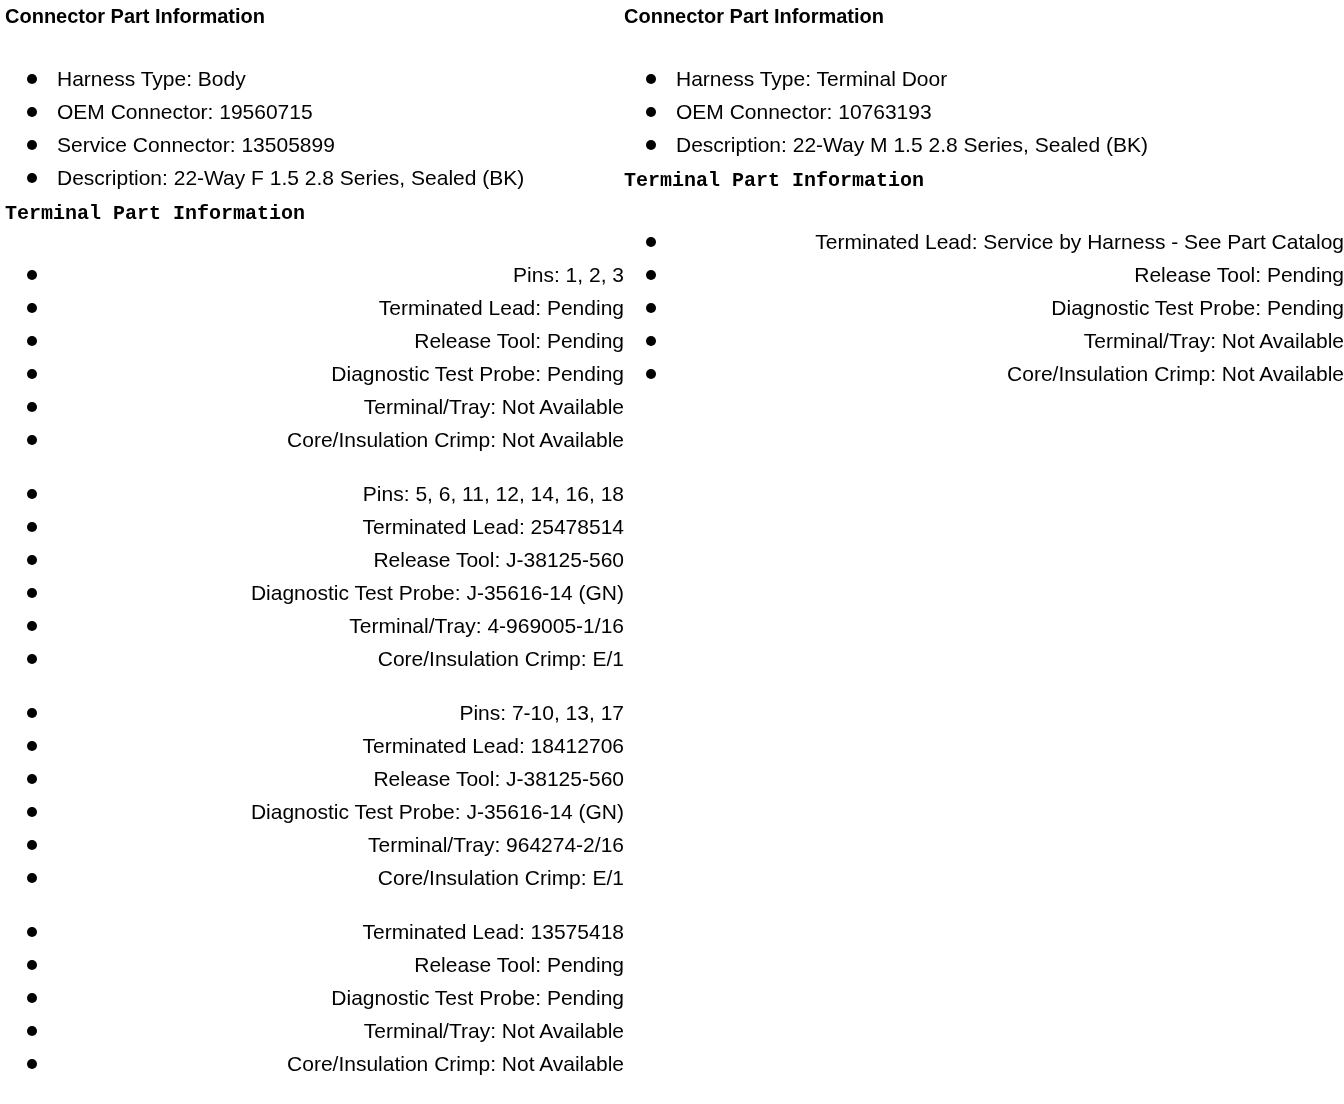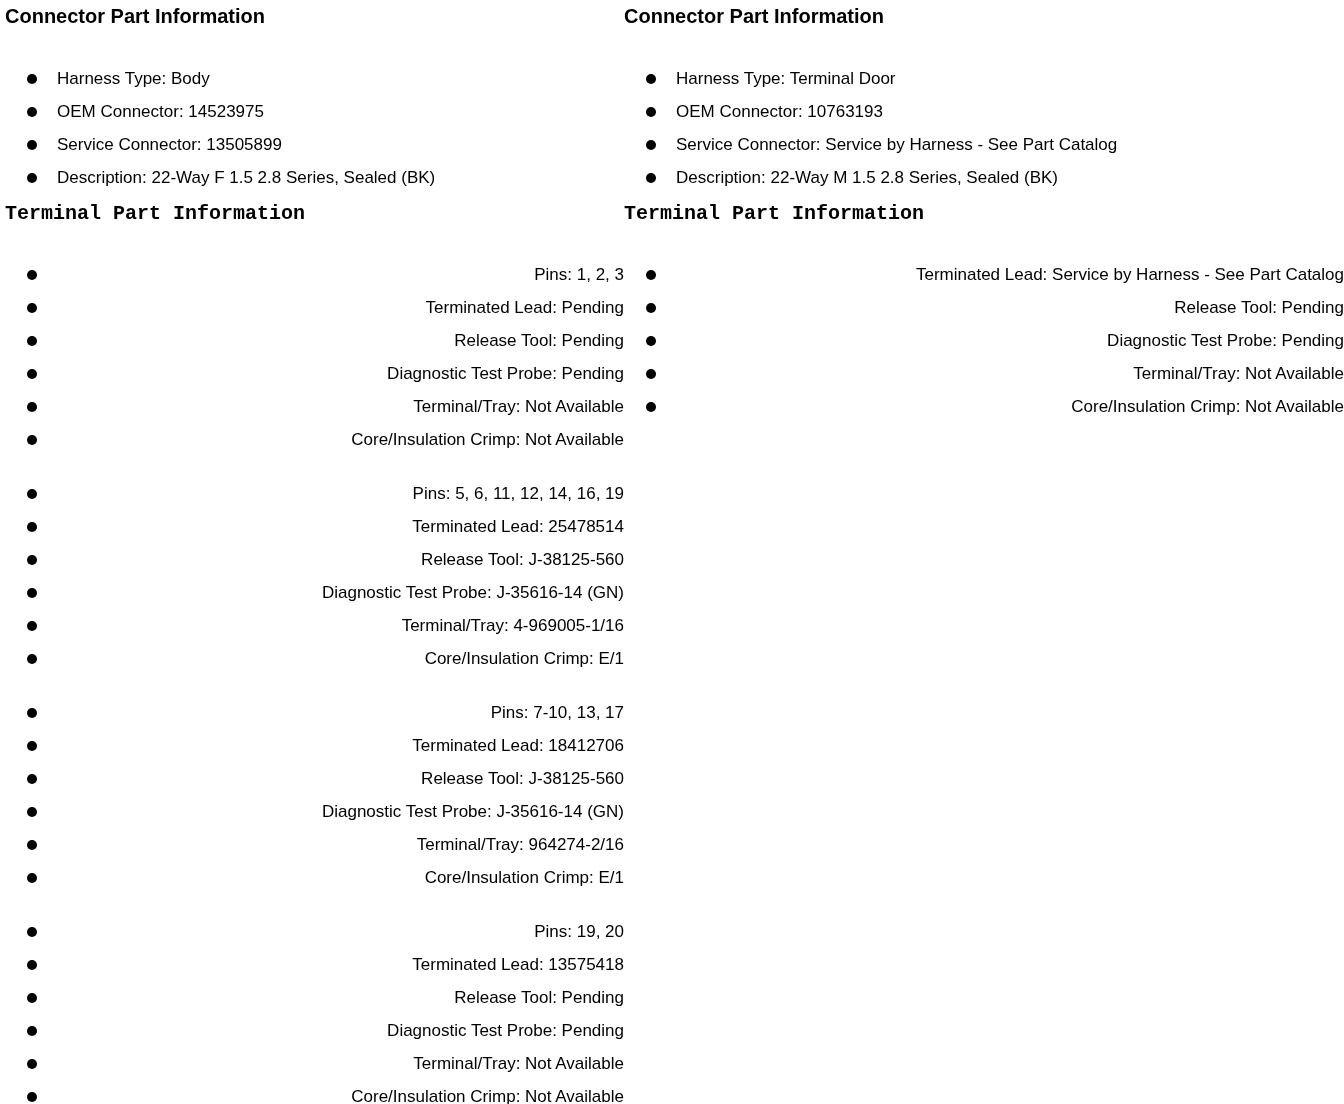--- a/index.html
+++ b/index.html
@@ -35,21 +35,21 @@
     font-weight: bold;
     margin: 0;
   }
   .bullet-list {
     list-style: none;
     margin: 0;
     padding: 0;
   }
   .bullet-list li {
     position: relative;
-    font-size: 17px;
+    font-size: 21px;
     line-height: 33px;
     padding-left: 52px;
     white-space: nowrap;
   }
   .bullet-list li::before {
     content: "";
     position: absolute;
     left: 22px;
     top: 12px;
     width: 10px;
@@ -75,68 +75,66 @@
 </head>
 <body>
 
 <div class="page">
   <div class="columns">
 
     <div class="column-left">
       <h2 class="section-heading">Connector Part Information</h2>
       <ul class="bullet-list connector-list">
           <li>Harness Type: Body</li>
-          <li>OEM Connector: 14523975</li>
+          <li>OEM Connector: 19560715</li>
           <li>Service Connector: 13505899</li>
           <li>Description: 22-Way F 1.5 2.8 Series, Sealed (BK)</li>
         </ul>
 
       <h2 class="section-heading terminal-heading">Terminal Part Information</h2>
       <div class="terminal-groups">
           <ul class="bullet-list group">
             <li>Pins: 1, 2, 3</li>
             <li>Terminated Lead: Pending</li>
             <li>Release Tool: Pending</li>
             <li>Diagnostic Test Probe: Pending</li>
             <li>Terminal/Tray: Not Available</li>
             <li>Core/Insulation Crimp: Not Available</li>
           </ul>
           <ul class="bullet-list group">
-            <li>Pins: 5, 6, 11, 12, 14, 16, 19</li>
+            <li>Pins: 5, 6, 11, 12, 14, 16, 18</li>
             <li>Terminated Lead: 25478514</li>
             <li>Release Tool: J-38125-560</li>
             <li>Diagnostic Test Probe: J-35616-14 (GN)</li>
             <li>Terminal/Tray: 4-969005-1/16</li>
             <li>Core/Insulation Crimp: E/1</li>
           </ul>
           <ul class="bullet-list group">
             <li>Pins: 7-10, 13, 17</li>
             <li>Terminated Lead: 18412706</li>
             <li>Release Tool: J-38125-560</li>
             <li>Diagnostic Test Probe: J-35616-14 (GN)</li>
             <li>Terminal/Tray: 964274-2/16</li>
             <li>Core/Insulation Crimp: E/1</li>
           </ul>
           <ul class="bullet-list group">
-            <li>Pins: 19, 20</li>
             <li>Terminated Lead: 13575418</li>
             <li>Release Tool: Pending</li>
             <li>Diagnostic Test Probe: Pending</li>
             <li>Terminal/Tray: Not Available</li>
             <li>Core/Insulation Crimp: Not Available</li>
           </ul>
         </div>
     </div>
 
     <div class="column-right">
       <h2 class="section-heading">Connector Part Information</h2>
       <ul class="bullet-list connector-list">
           <li>Harness Type: Terminal Door</li>
           <li>OEM Connector: 10763193</li>
-          <li>Service Connector: Service by Harness - See Part Catalog</li>
           <li>Description: 22-Way M 1.5 2.8 Series, Sealed (BK)</li>
         </ul>
 
       <h2 class="section-heading terminal-heading">Terminal Part Information</h2>
       <div class="terminal-groups">
           <ul class="bullet-list group">
             <li>Terminated Lead: Service by Harness - See Part Catalog</li>
             <li>Release Tool: Pending</li>
             <li>Diagnostic Test Probe: Pending</li>
             <li>Terminal/Tray: Not Available</li>

